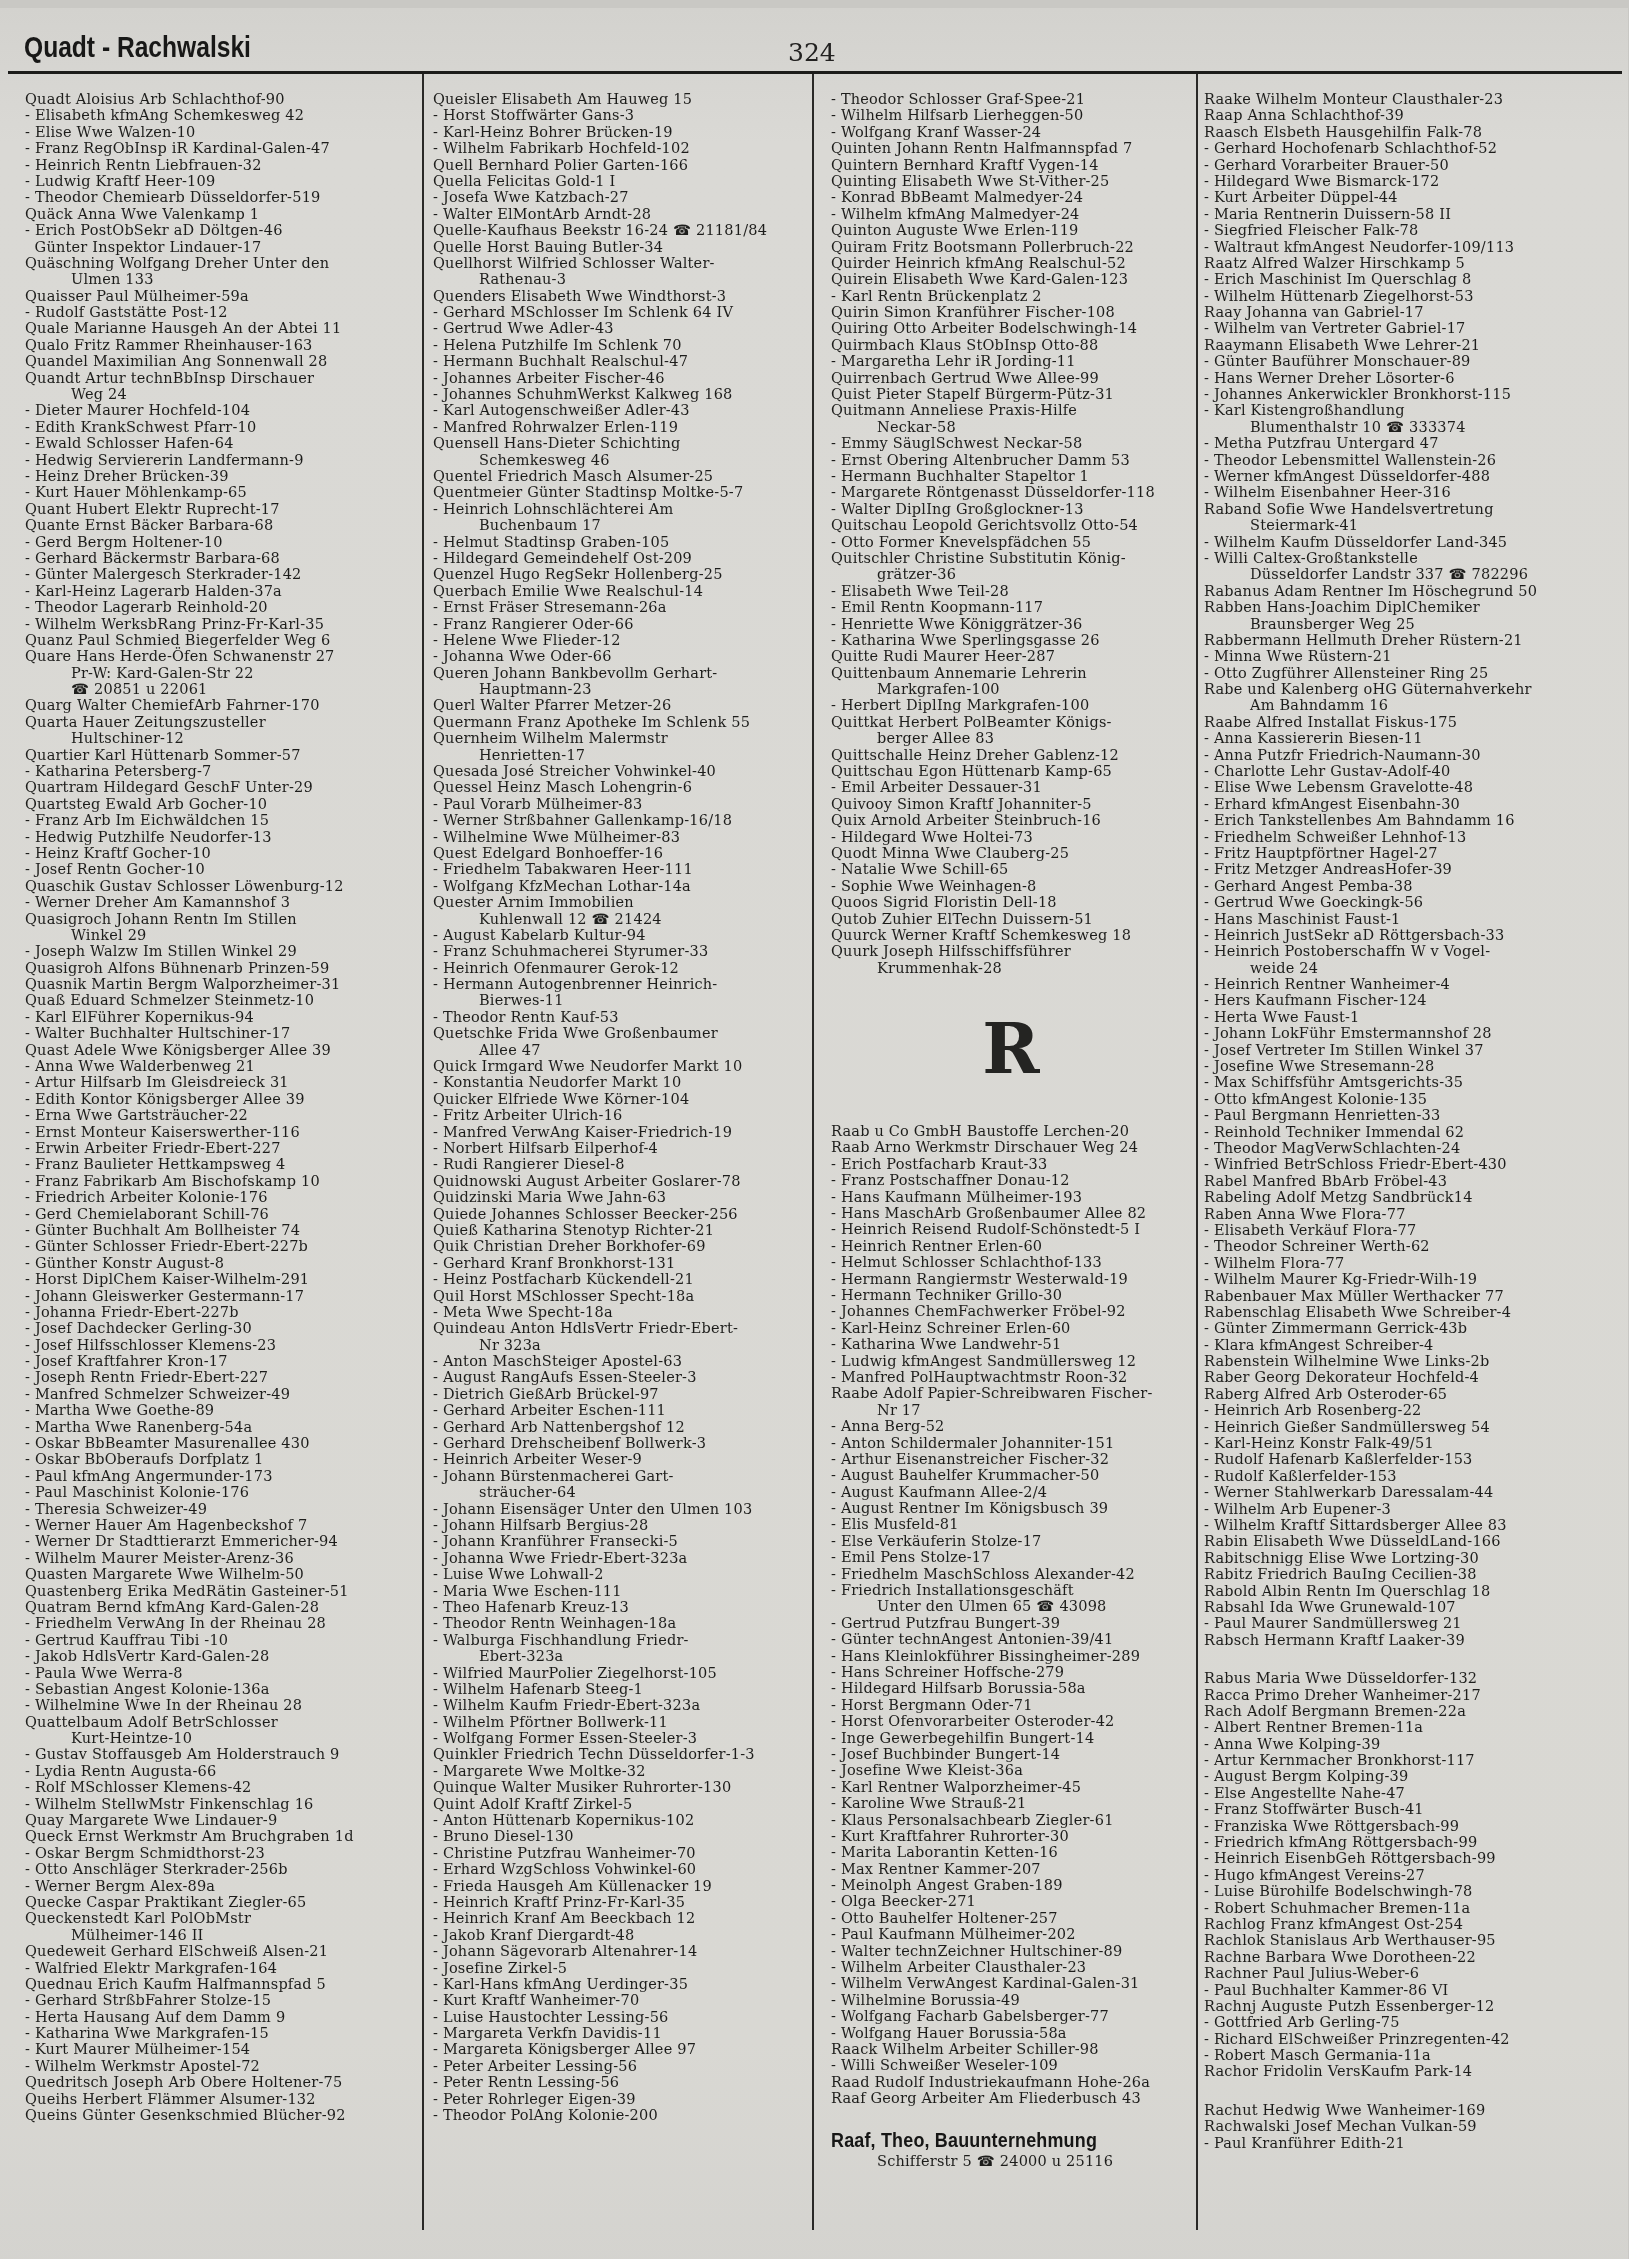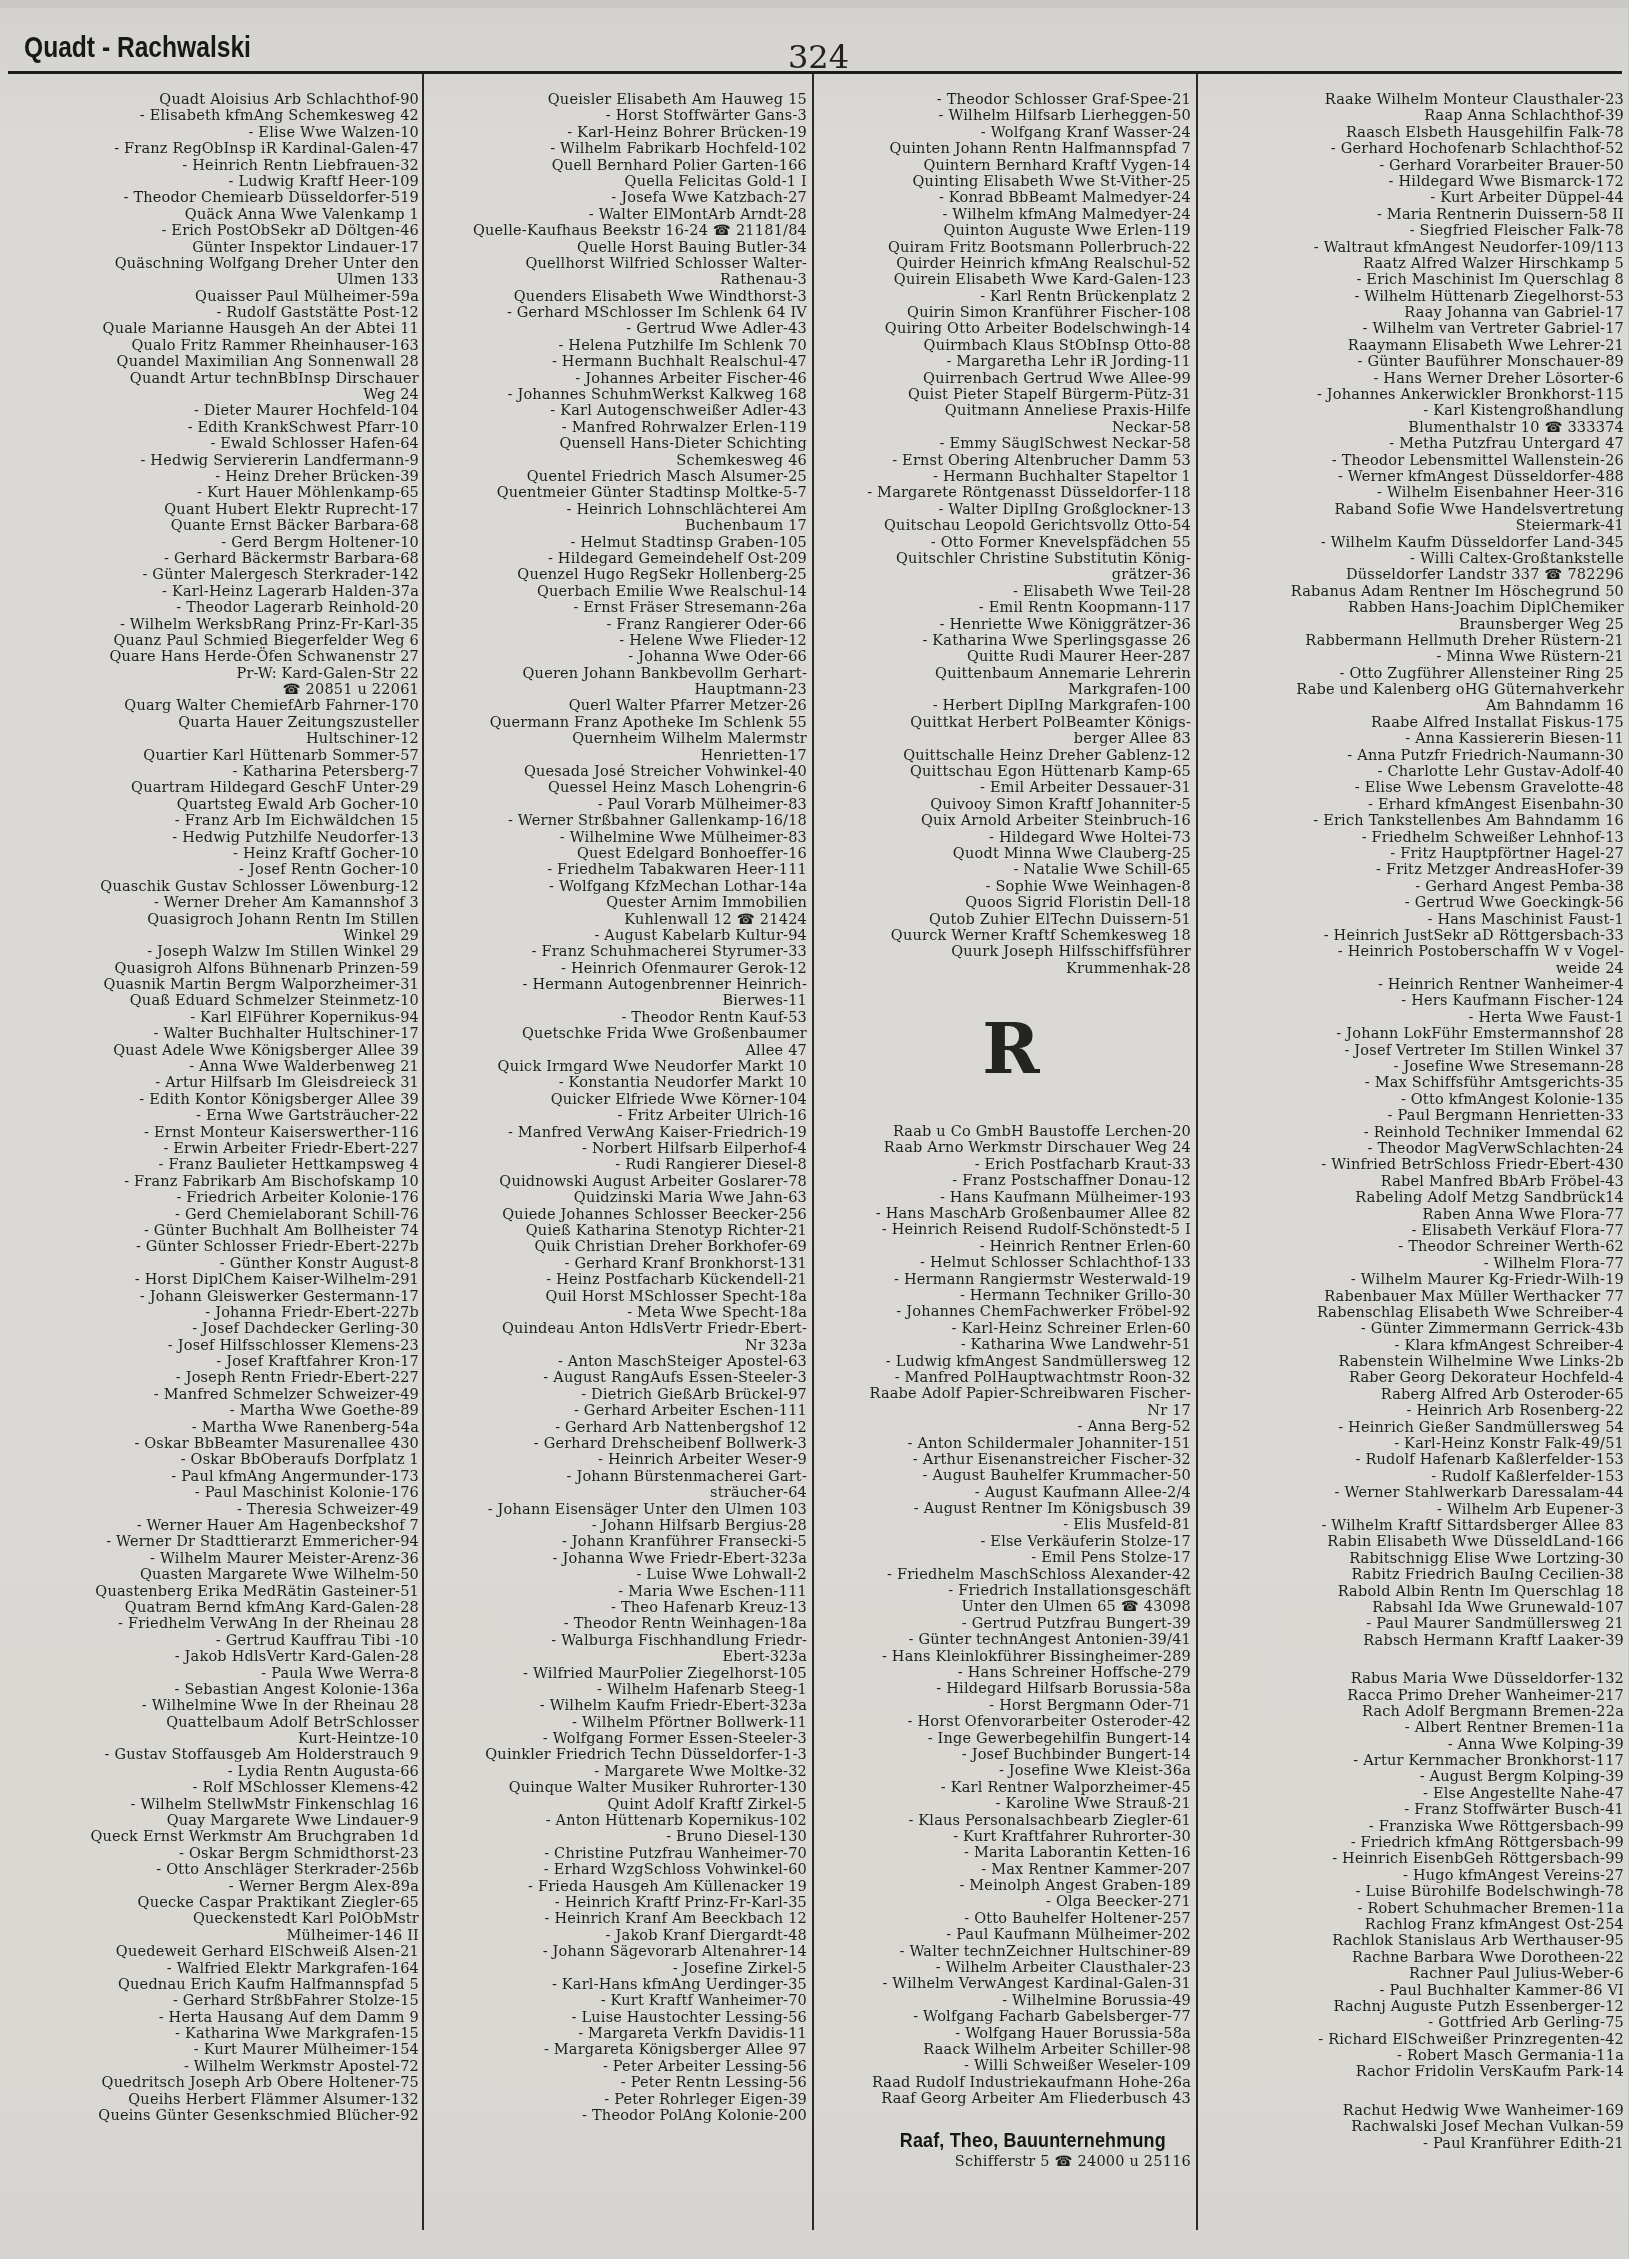--- a/index.html
+++ b/index.html
@@ -18,39 +18,38 @@
   }
   .header-title {
     position: absolute; left: 24px; top: 22px;
     font-family: "Liberation Sans", sans-serif;
     font-weight: bold; font-size: 30px; color: #181817;
     transform: scaleX(0.82); transform-origin: left top;
     letter-spacing: 0px; white-space: pre;
   }
   .page-number {
     position: absolute; left: 788px; top: 30px;
-    font-size: 32px; color: #222120;
+    font-size: 25px; color: #222120;
     font-family: "DejaVu Serif", serif;
   }
   .top-rule {
     position: absolute; left: 8px; top: 63px; width: 1614px; height: 3px;
     background: #1c1c1a;
   }
   .col-divider {
     position: absolute; top: 66px; width: 2px; height: 2156px;
     background: #2a2927;
   }
   .d1 { left: 422px; }
   .d2 { left: 812px; }
   .d3 { left: 1196px; }
   .column {
     position: absolute; top: 83px;
     font-size: 14.5px; line-height: 16.4px;
     letter-spacing: 0.2px;
-    text-align: right;
   }
   .c1 { left: 25px;   width: 394px; }
   .c2 { left: 433px;  width: 374px; }
   .c3 { left: 831px;  width: 360px; }
   .c4 { left: 1204px; width: 420px; }
   .line { white-space: pre; height: 16.4px; overflow: visible; }
   .line.cont { padding-left: 46px; }
   .gap { height: 22px; }
   .section-letter {
     height: 147px;

